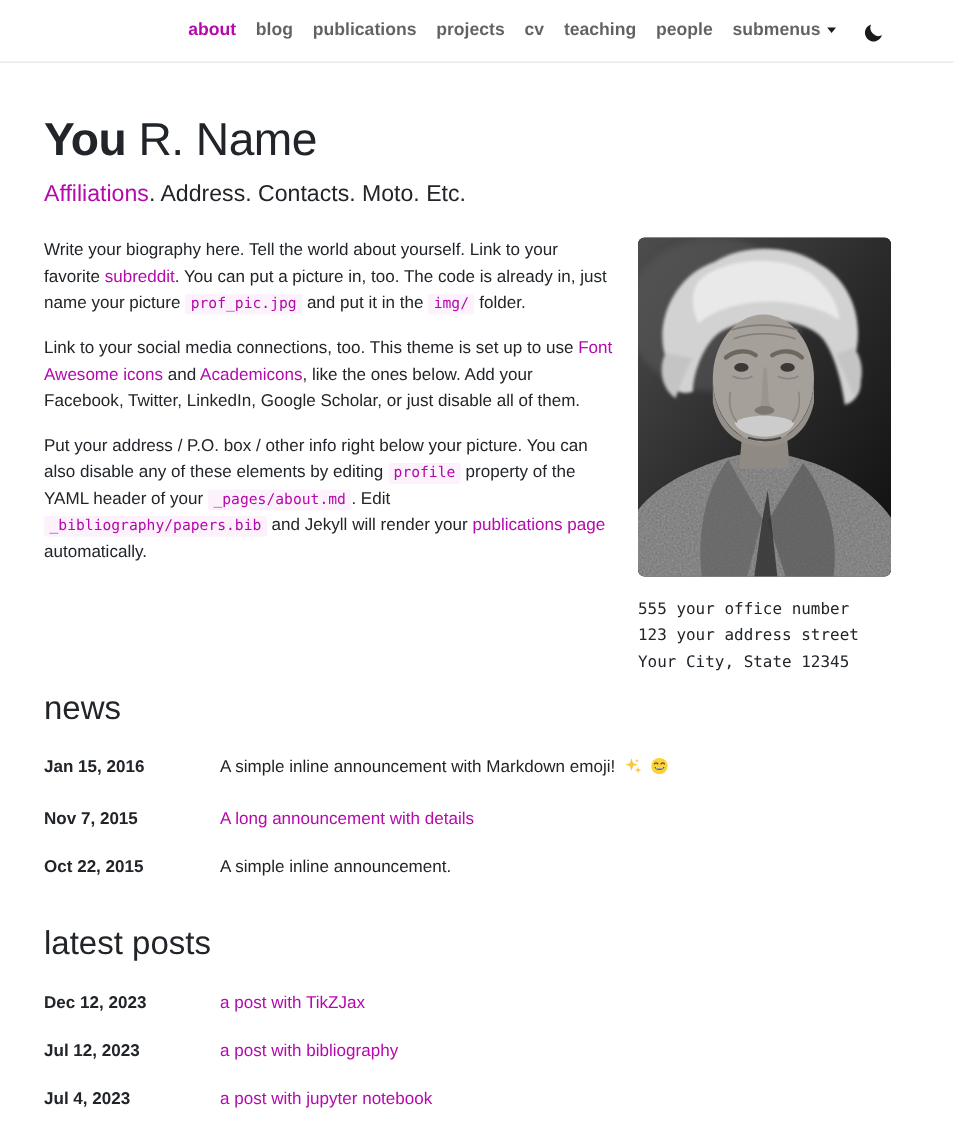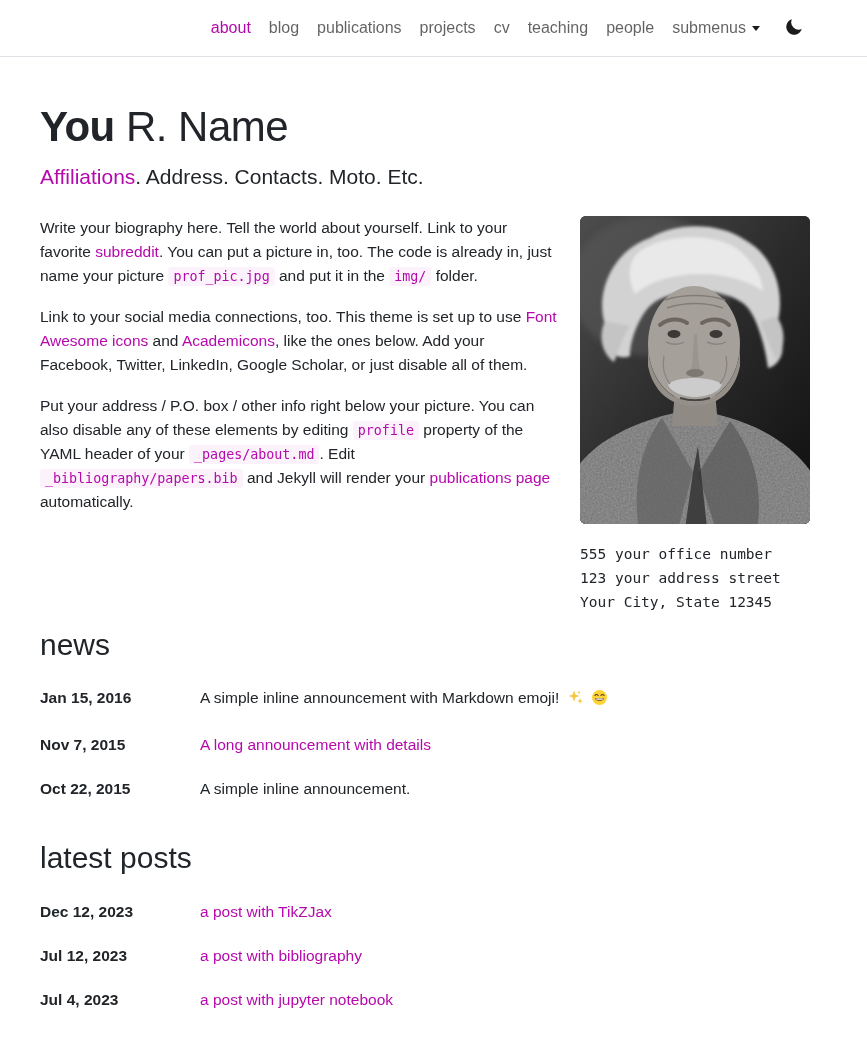--- a/index.html
+++ b/index.html
@@ -26,21 +26,21 @@
     padding:2px 5px;border-radius:3px;
   }
 
   
   .navbar{
     height:57px;border-bottom:1px solid var(--border);
     display:flex;align-items:center;
   }
   .navbar-inner{
     width:770px;margin-left:40px;
-    display:flex;align-items:center;justify-content:flex-end;gap:0;
+    display:flex;align-items:flex-end;justify-content:flex-end;gap:0;font-weight:bold;
   }
   .nav-link{
     color:var(--nav-link);font-size:16px;padding:6px 9px;white-space:nowrap;
   }
   .nav-link.active{color:var(--theme);}
   .caret{
     display:inline-block;margin-left:6px;vertical-align:2px;
     border-left:4.5px solid transparent;border-right:4.5px solid transparent;
     border-top:5px solid #1b1b1b;
   }

